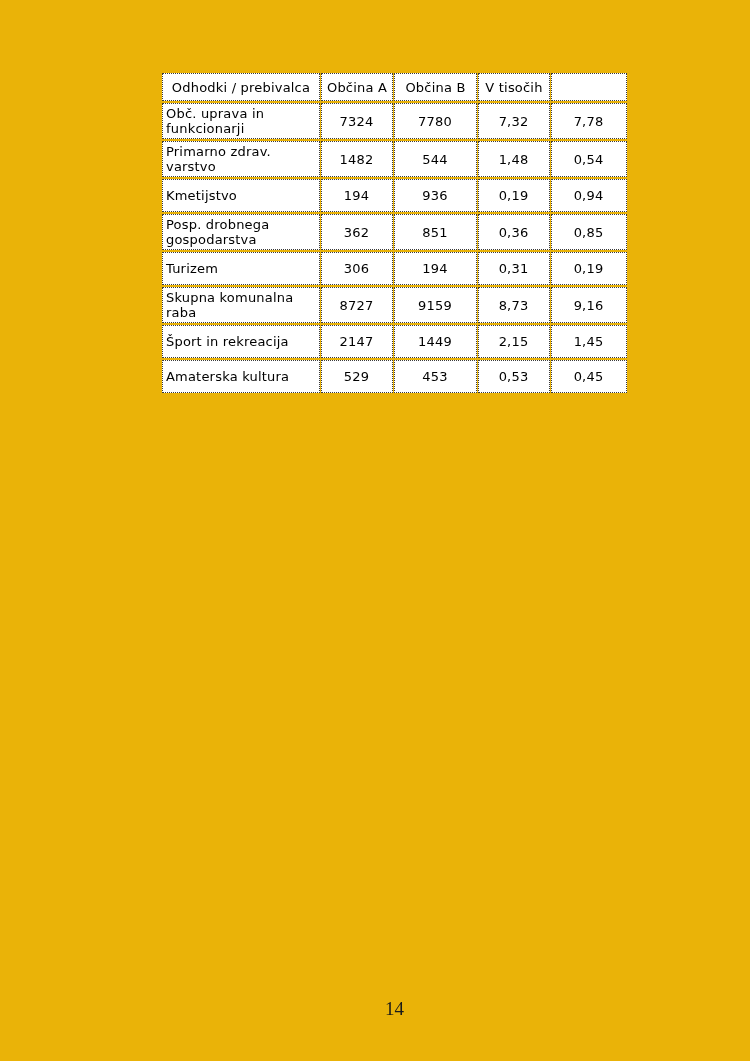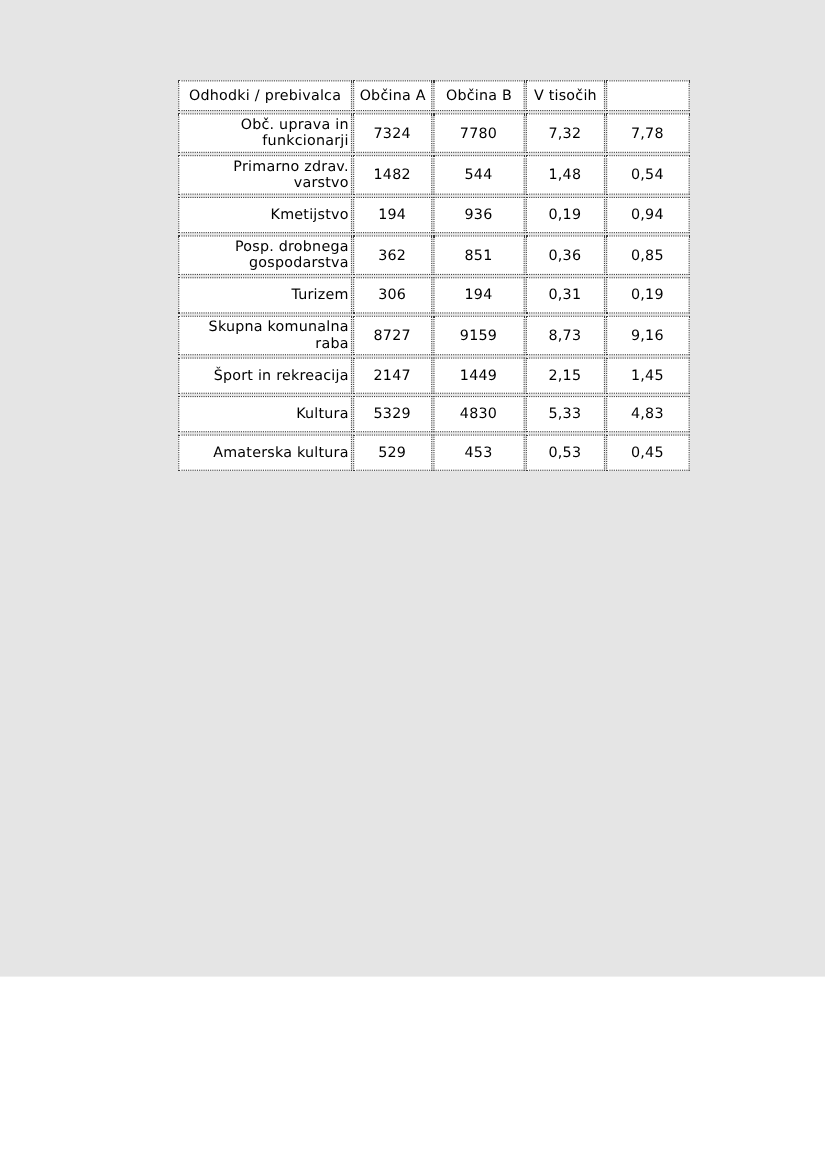--- a/index.html
+++ b/index.html
@@ -3,22 +3,22 @@
 <meta charset="utf-8">
 <style>
   html, body {
     margin: 0;
     padding: 0;
     background: #ffffff;
   }
   .page {
     position: relative;
     width: 750px;
-    height: 888px;
-    background: #e5e5e5;
+    height: 1061px;
+    background: #eab308;
     overflow: hidden;
   }
   table.exp {
     position: absolute;
     left: 161px;
     top: 71px;
     width: 467px;
     table-layout: fixed;
     border-collapse: separate;
     border-spacing: 1px 2px;
@@ -40,21 +40,21 @@
     height: 28px;
     text-align: center;
     padding: 2px;
   }
   table.exp td {
     height: 33px;
     padding: 2px;
     line-height: 15px;
   }
   table.exp td.lbl {
-    text-align: right;
+    text-align: left;
     padding-left: 3px;
   }
   table.exp td.num {
     text-align: center;
     padding-right: 3px;
   }
   .page-number {
     position: absolute;
     left: 161px;
     top: 998px;
@@ -131,27 +131,20 @@
         <td class="num">9,16</td>
       </tr>
       <tr>
         <td class="lbl">Šport in rekreacija</td>
         <td class="num">2147</td>
         <td class="num">1449</td>
         <td class="num">2,15</td>
         <td class="num">1,45</td>
       </tr>
       <tr>
-        <td class="lbl">Kultura</td>
-        <td class="num">5329</td>
-        <td class="num">4830</td>
-        <td class="num">5,33</td>
-        <td class="num">4,83</td>
-      </tr>
-      <tr>
         <td class="lbl">Amaterska kultura</td>
         <td class="num">529</td>
         <td class="num">453</td>
         <td class="num">0,53</td>
         <td class="num">0,45</td>
       </tr>
     </tbody>
   </table>
 
   <div class="page-number">14</div>

